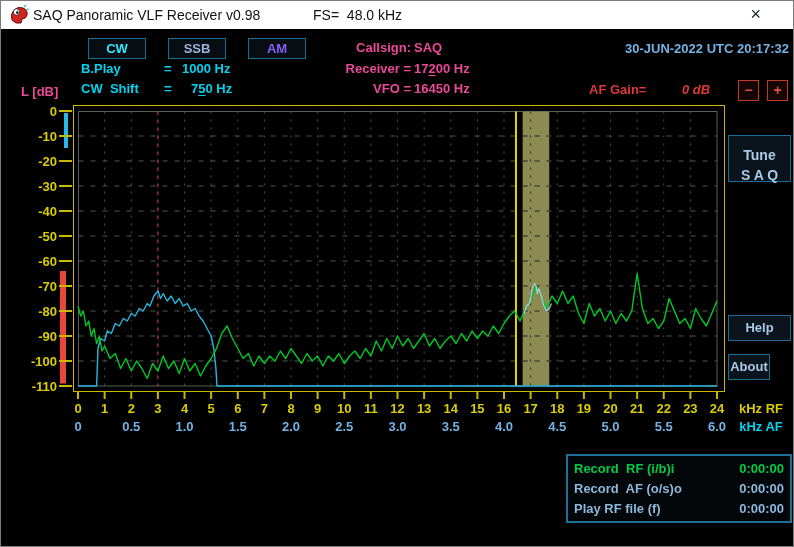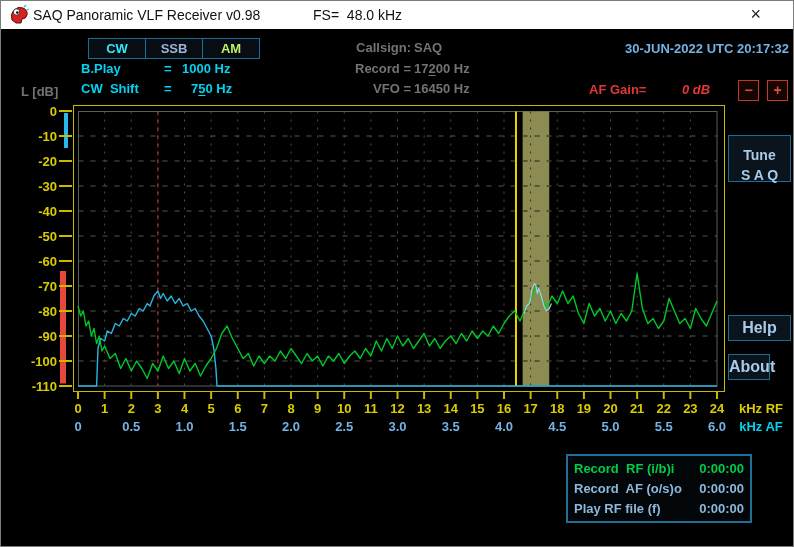--- a/index.html
+++ b/index.html
@@ -4,33 +4,33 @@
 <style>
   html,body{margin:0;padding:0;background:#222;}
   .window{position:relative;width:794px;height:547px;background:#000;border:1px solid #7d7d7d;
           box-sizing:border-box;font-family:"Liberation Sans",sans-serif;overflow:hidden;}
   .titlebar{position:absolute;left:0;top:0;width:100%;height:28px;background:#fff;z-index:5;}
   .titlebar .apptitle{position:absolute;left:32px;top:6px;font-size:14px;color:#111;white-space:pre;}
   .titlebar .fs{position:absolute;left:312px;top:6px;font-size:14px;color:#111;white-space:pre;}
   .titlebar .close{position:absolute;right:32px;top:2px;font-size:18px;color:#16222e;cursor:pointer;line-height:22px;}
   .icon{position:absolute;left:7px;top:3px;width:22px;height:22px;}
   .t{position:absolute;font-weight:bold;font-size:13px;white-space:pre;z-index:4;line-height:15px;}
-  .yellow{color:#737373;}
+  .yellow{color:#ec4899;}
   .cyan{color:#00d2f0;}
   .blue{color:#74b2e4;}
   .red{color:#e03838;}
   .u{text-decoration:underline;text-underline-offset:2px;}
-  .modes{position:absolute;left:88px;top:37px;display:flex;z-index:4;}
+  .modes{position:absolute;left:88px;top:37px;display:flex;z-index:4;gap:23px;}
   .mode-btn{width:58px;height:21px;box-sizing:border-box;border:1px solid #1b6e93;margin-left:-1px;
             background:#070d12;text-align:center;font-weight:bold;font-size:13px;line-height:19px;cursor:pointer;}
   .side-btn{position:absolute;box-sizing:border-box;border:1px solid #1b6e93;background:#0b141c;
-            color:#a9cbe8;font-weight:bold;font-size:16px;text-align:center;cursor:pointer;z-index:4;}
+            color:#a9cbe8;font-weight:bold;font-size:13px;text-align:center;cursor:pointer;z-index:4;}
   .gain-btn{position:absolute;width:21px;height:21px;box-sizing:border-box;border:1px solid #c23a26;
             background:#150604;color:#e05040;font-weight:bold;font-size:14px;text-align:center;line-height:19px;cursor:pointer;z-index:4;}
-  .recorder{position:absolute;left:565px;top:453px;width:186px;height:69px;box-sizing:border-box;
+  .recorder{position:absolute;left:565px;top:453px;width:226px;height:69px;box-sizing:border-box;
             border:2px solid #1e7096;background:#020608;z-index:4;display:flex;flex-direction:column;justify-content:space-around;padding:2px 6px;}
   .rec-row{display:flex;justify-content:space-between;font-weight:bold;font-size:13px;white-space:pre;}
   svg.plot{position:absolute;left:0;top:0;z-index:2;}
   svg text{font-family:"Liberation Sans",sans-serif;font-weight:bold;font-size:13px;}
 </style>
 </head>
 <body>
 
 <div class="window">
 
@@ -42,37 +42,37 @@
       <path d="M16 3 L18 1 M18.5 6 L21 5" stroke="#28b6e0" stroke-width="1.2" fill="none"></path>
     </svg>
     <span class="apptitle">SAQ Panoramic VLF Receiver v0.98</span>
     <span class="fs">FS=  48.0 kHz</span>
     <span class="close">×</span>
   </div>
 
   <div class="modes">
     <div class="mode-btn" style="color: rgb(45, 233, 255);">CW</div>
     <div class="mode-btn" style="color: rgb(157, 180, 218);">SSB</div>
-    <div class="mode-btn" style="color: #bef264;">AM</div>
+    <div class="mode-btn" style="color: #8b5cf6;">AM</div>
   </div>
 
   <span class="t cyan" style="left:80px;top:60px;">B.Play</span>
   <span class="t cyan" style="left:163px;top:60px;">=</span>
   <span class="t cyan" style="left:181px;top:60px;">1000 Hz</span>
 
   <span class="t cyan" style="left:80px;top:80px;">CW  Shift</span>
   <span class="t cyan" style="left:163px;top:80px;">=</span>
   <span class="t cyan" style="left:190px;top:80px;"><span>7</span><span class="u">5</span><span>0 Hz</span></span>
 
   <span class="t yellow" style="left:20px;top:83px;">L [dB]</span>
 
   <span class="t yellow" style="left:290px;top:39px;width:120px;text-align:right;">Callsign:</span>
   <span class="t yellow" style="left:413px;top:39px;">SAQ</span>
 
-  <span class="t yellow" style="left:290px;top:60px;width:120px;text-align:right;">Record =</span>
+  <span class="t yellow" style="left:290px;top:60px;width:120px;text-align:right;">Receiver =</span>
   <span class="t yellow" style="left:413px;top:60px;"><span>17</span><span class="u">2</span><span>00 Hz</span></span>
 
   <span class="t yellow" style="left:290px;top:80px;width:120px;text-align:right;">VFO =</span>
   <span class="t yellow" style="left:413px;top:80px;">16450 Hz</span>
 
   <span class="t blue" style="left:540px;top:40px;width:248px;text-align:right;">30-JUN-2022 UTC 20:17:32</span>
   <span class="t red" style="left:588px;top:81px;">AF Gain=</span>
   <span class="t red" style="left:681px;top:81px;font-style:italic;">0 dB</span>
   <div class="gain-btn" style="left:737px;top:79px;">−</div>
   <div class="gain-btn" style="left:766px;top:79px;">+</div>

